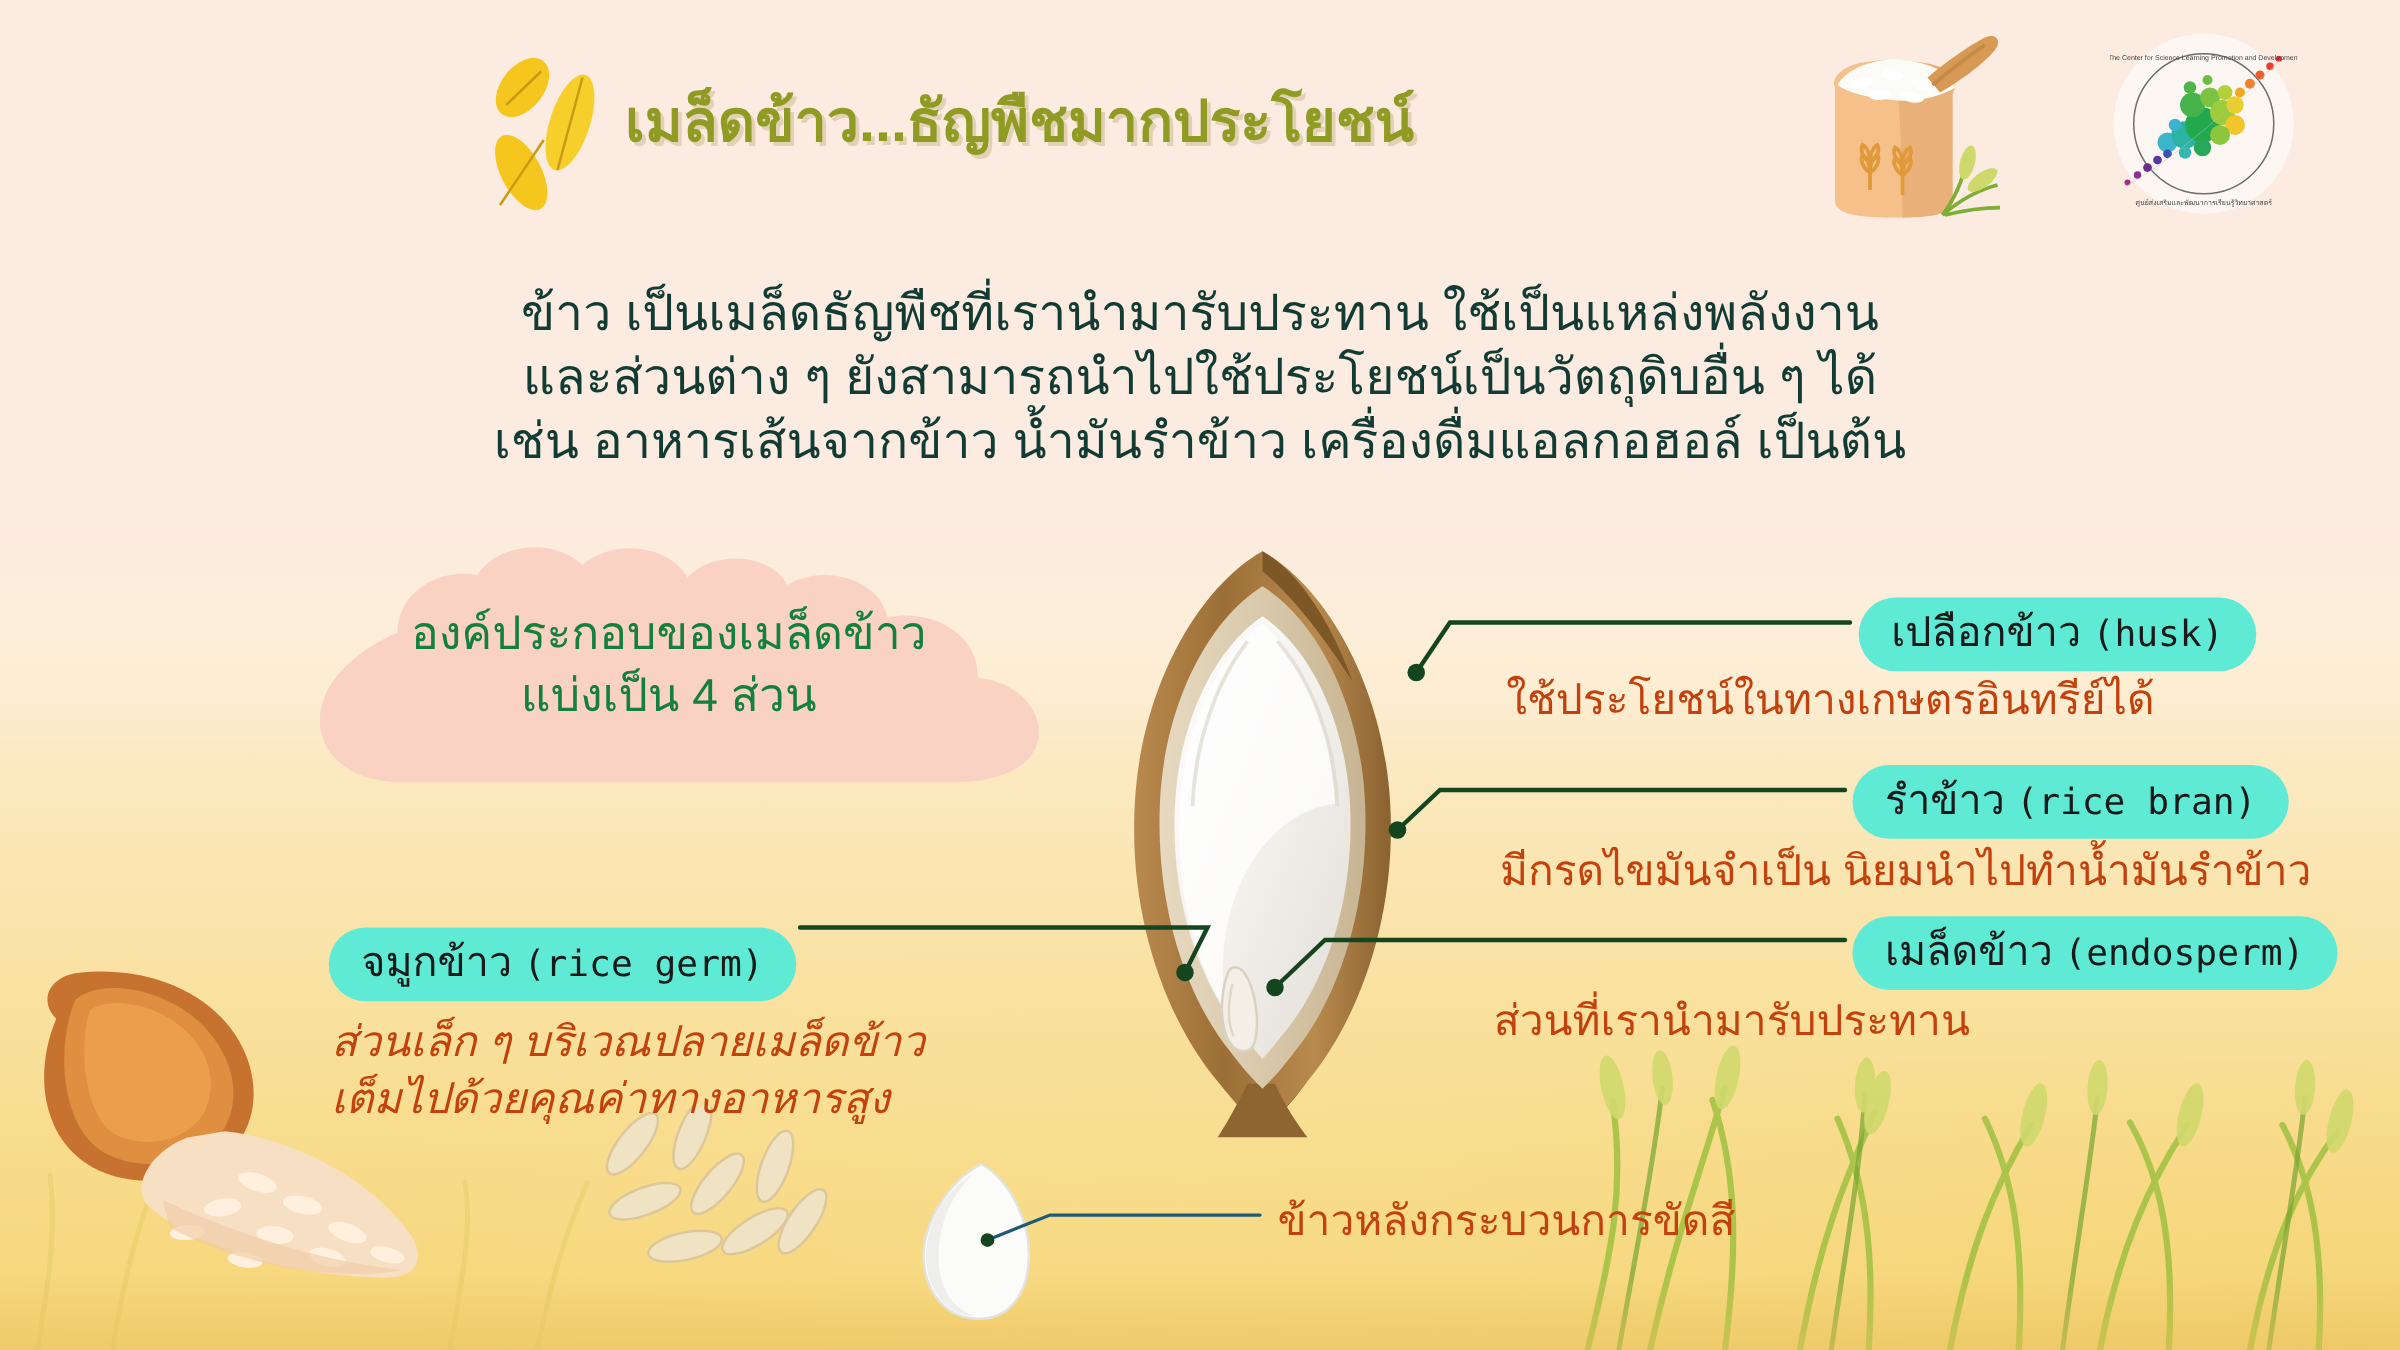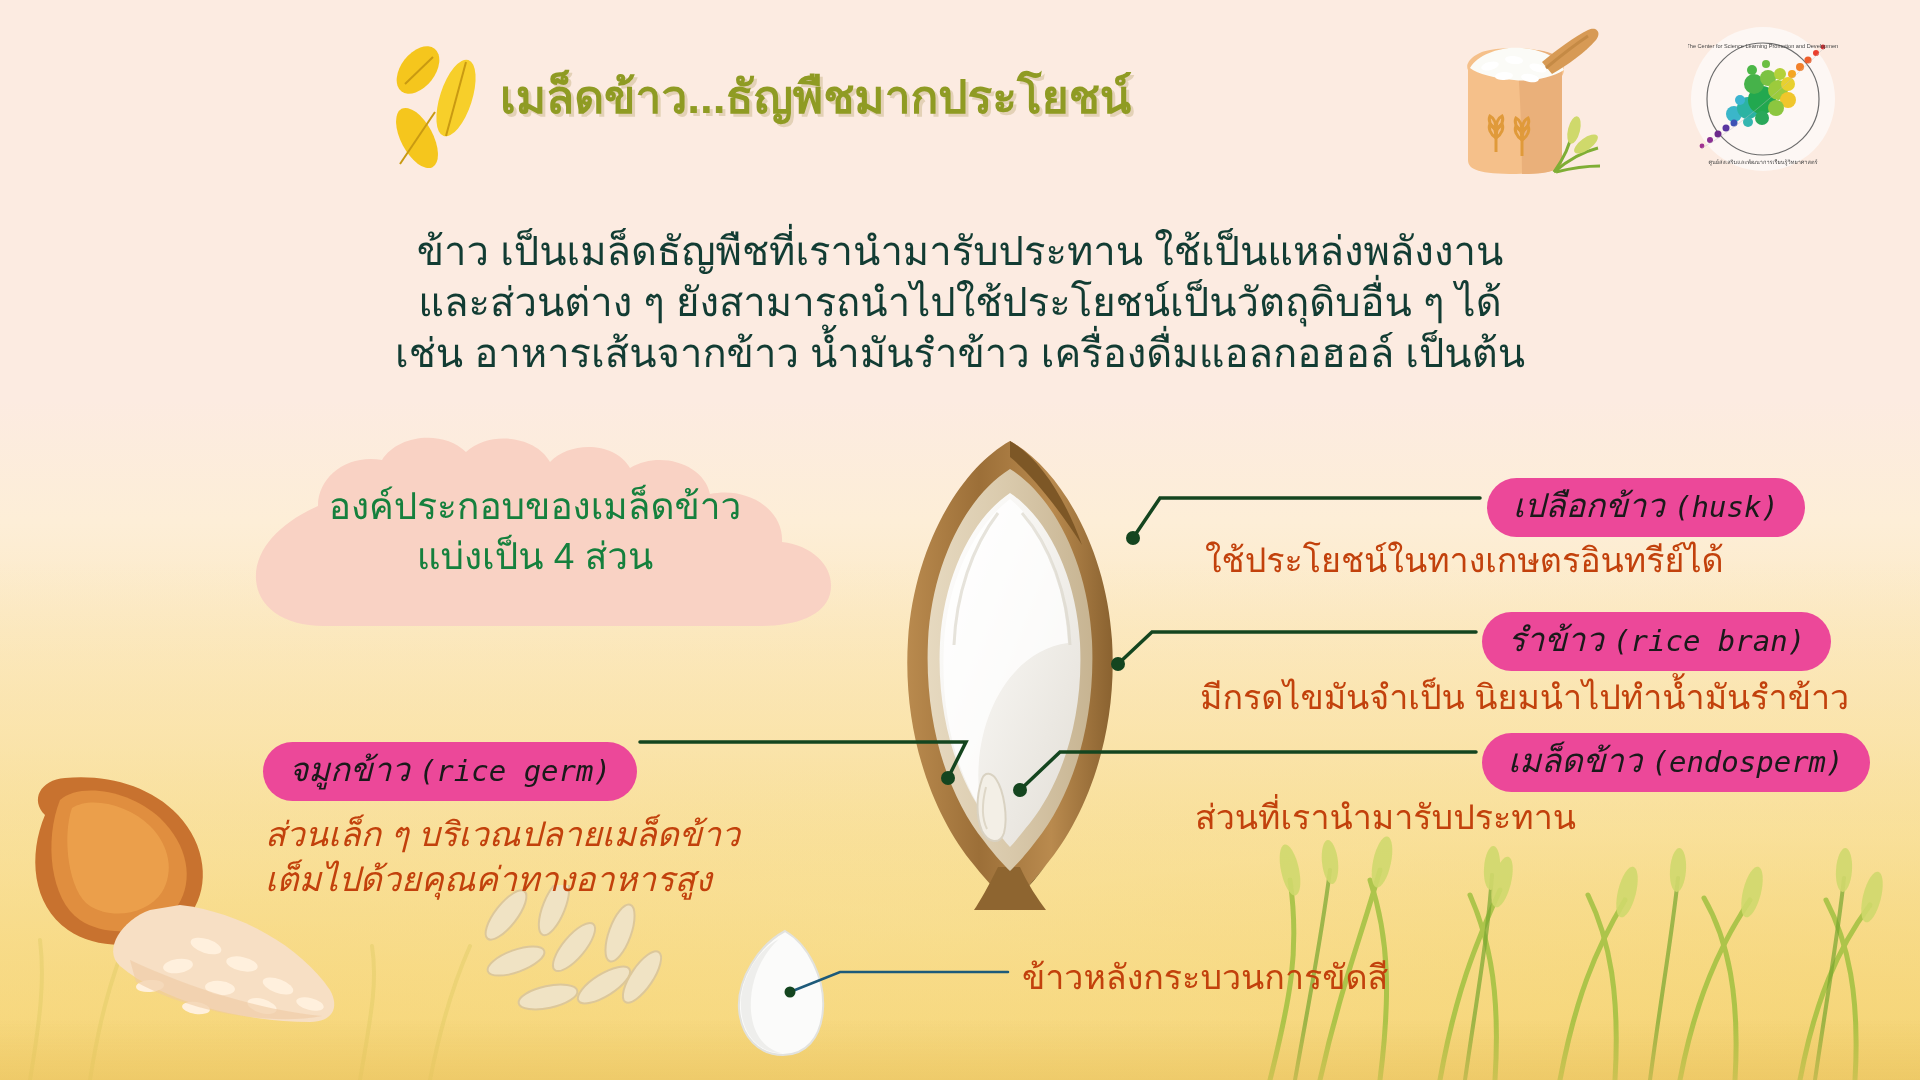--- a/index.html
+++ b/index.html
@@ -56,24 +56,23 @@
   
   .grain{position:absolute;left:870px;top:435px;width:280px;height:475px;}
   .polished{position:absolute;left:725px;top:925px;width:120px;height:135px;}
 
   
   .lines{position:absolute;left:0;top:0;width:1920px;height:1080px;pointer-events:none;}
 
   
   .badge{
     position:absolute;color:#1a1a1a;font-size:33px;line-height:1;
-    background:#ec4899;border-radius:40px;
+    background:#5eead4;border-radius:40px;
     padding:11px 26px 15px 26px;white-space:nowrap;
     box-shadow:0 0 0 0 rgba(0,0,0,0);
-    font-style:italic;
   }
   .badge .en{font-family:"DejaVu Sans Mono","Liberation Mono",monospace;font-size:29px;}
 
   .desc{position:absolute;color:#c2410c;font-size:34px;line-height:44px;white-space:nowrap;}
 
   #b-husk{left:1487px;top:478px;}
   #d-husk{left:1205px;top:538px;}
   #b-bran{left:1482px;top:612px;}
   #d-bran{left:1200px;top:675px;}
   #b-endo{left:1482px;top:733px;}

